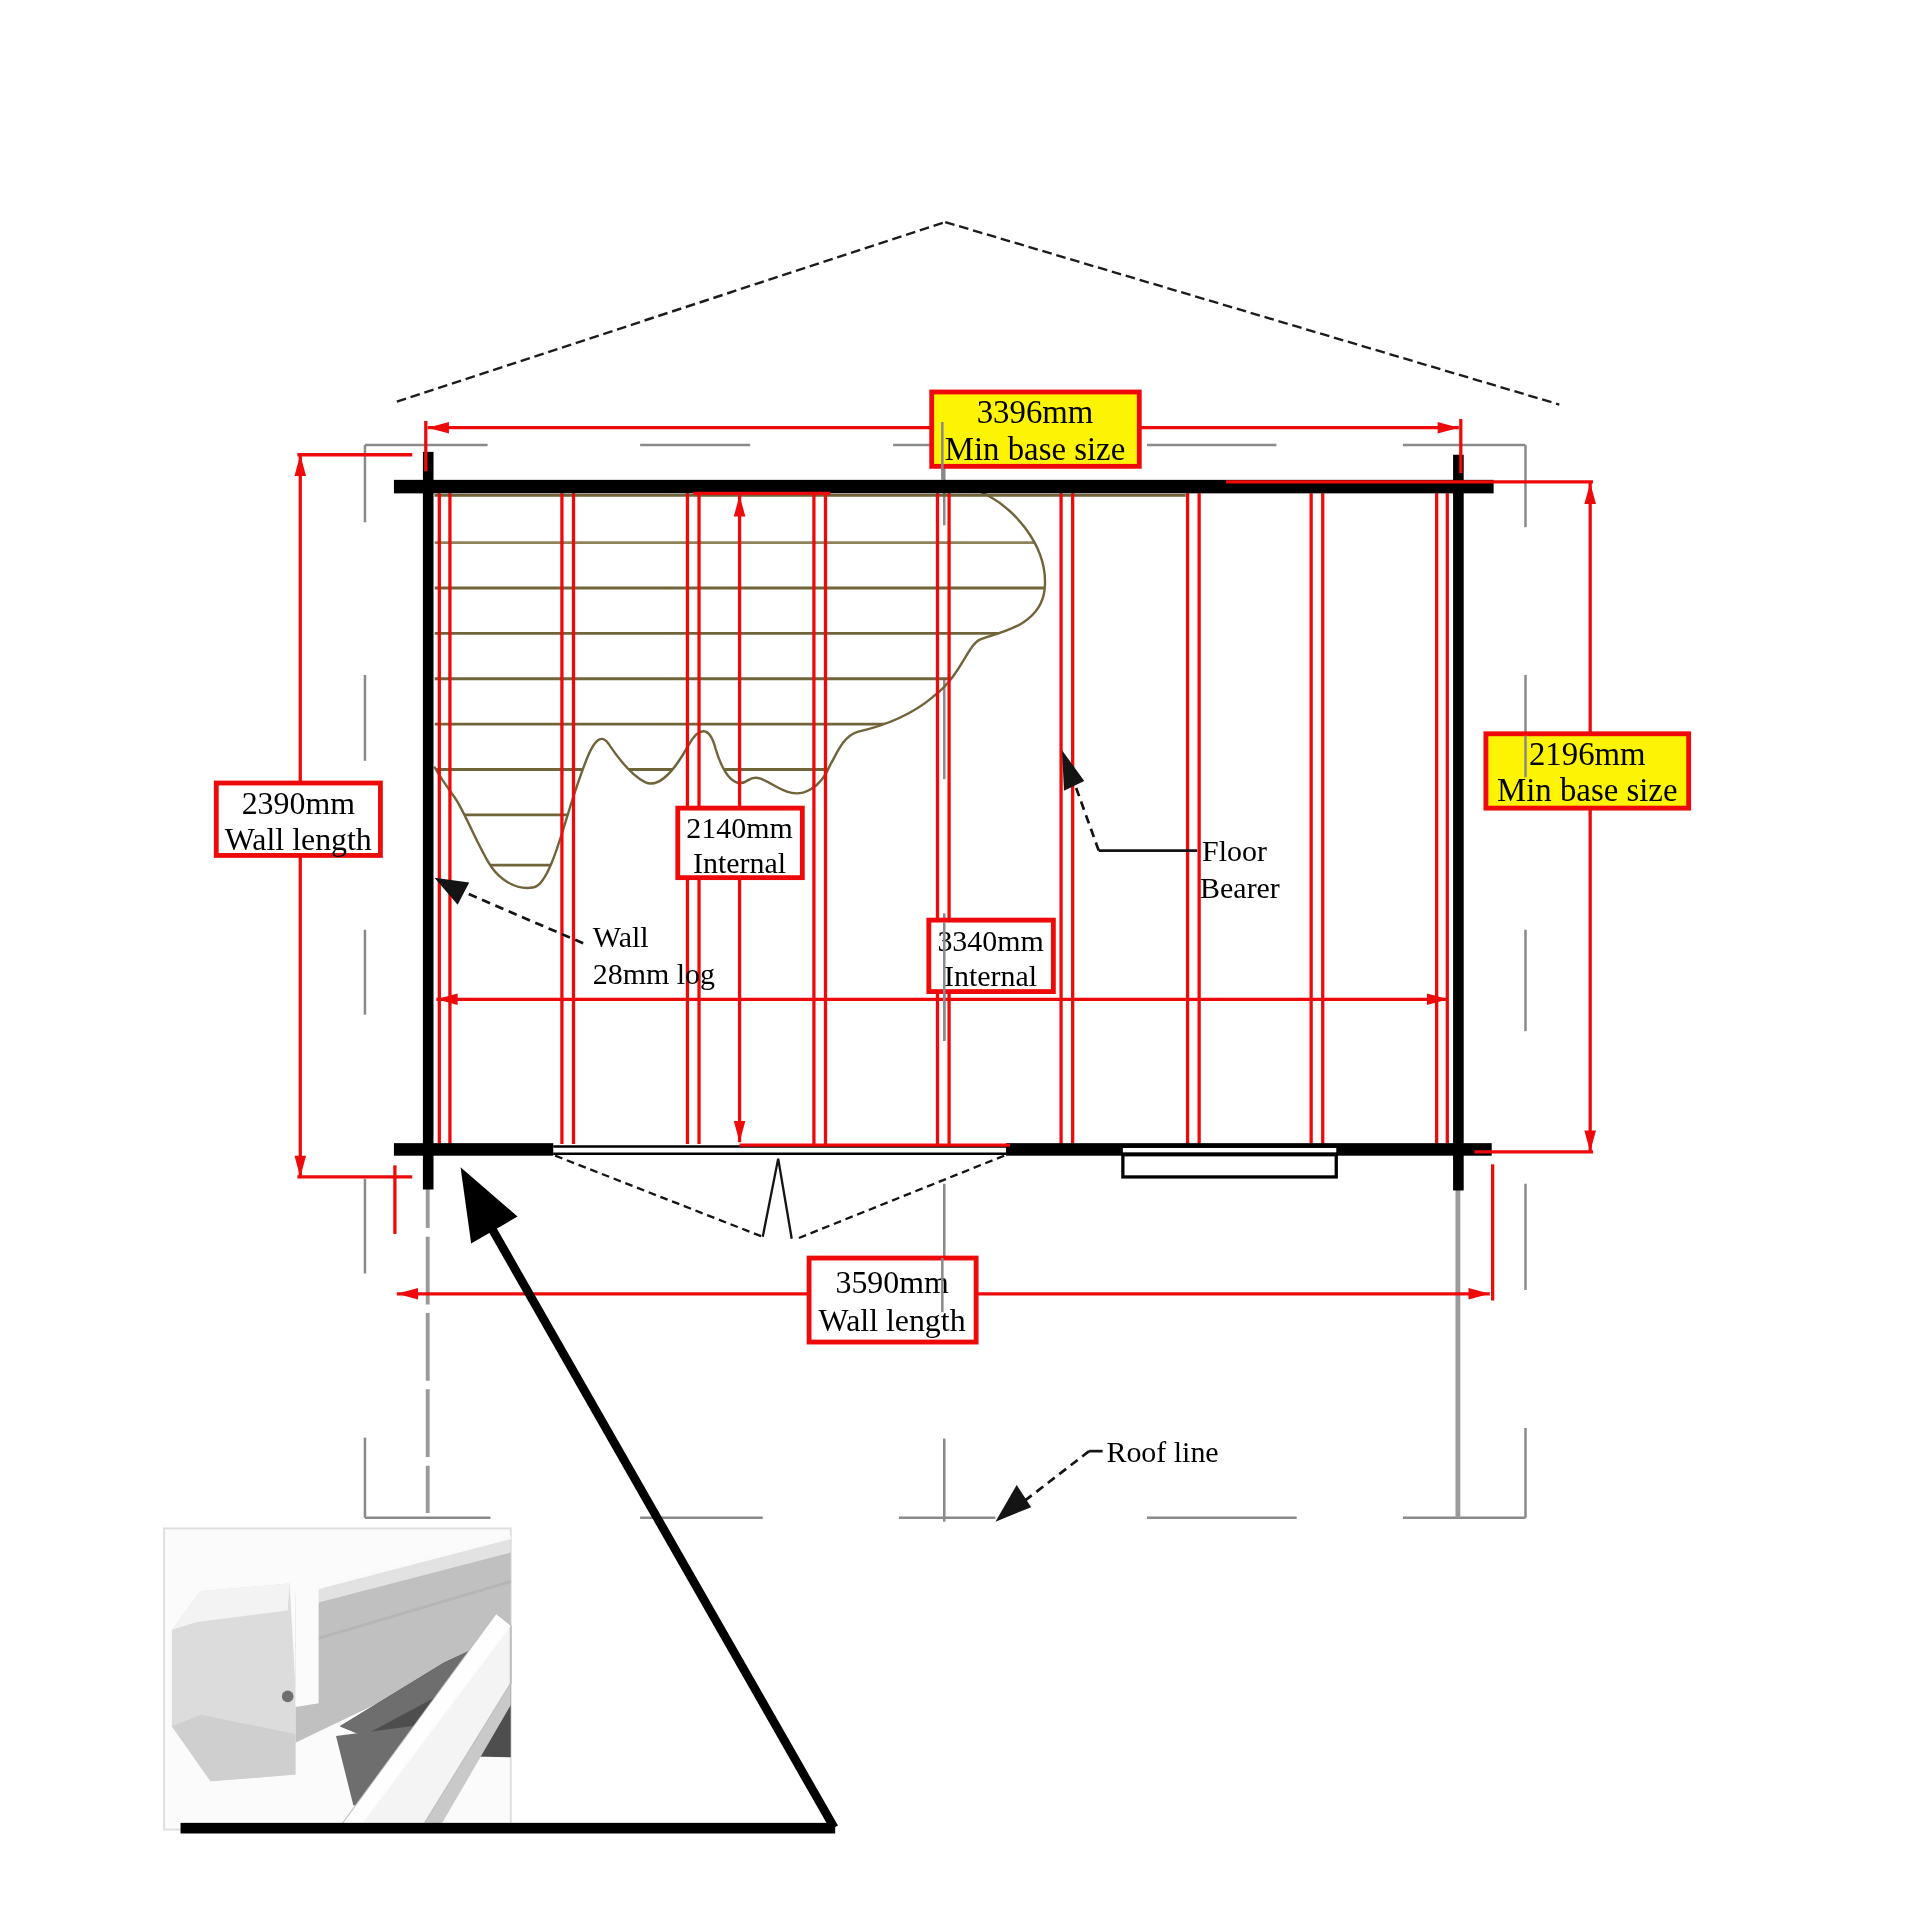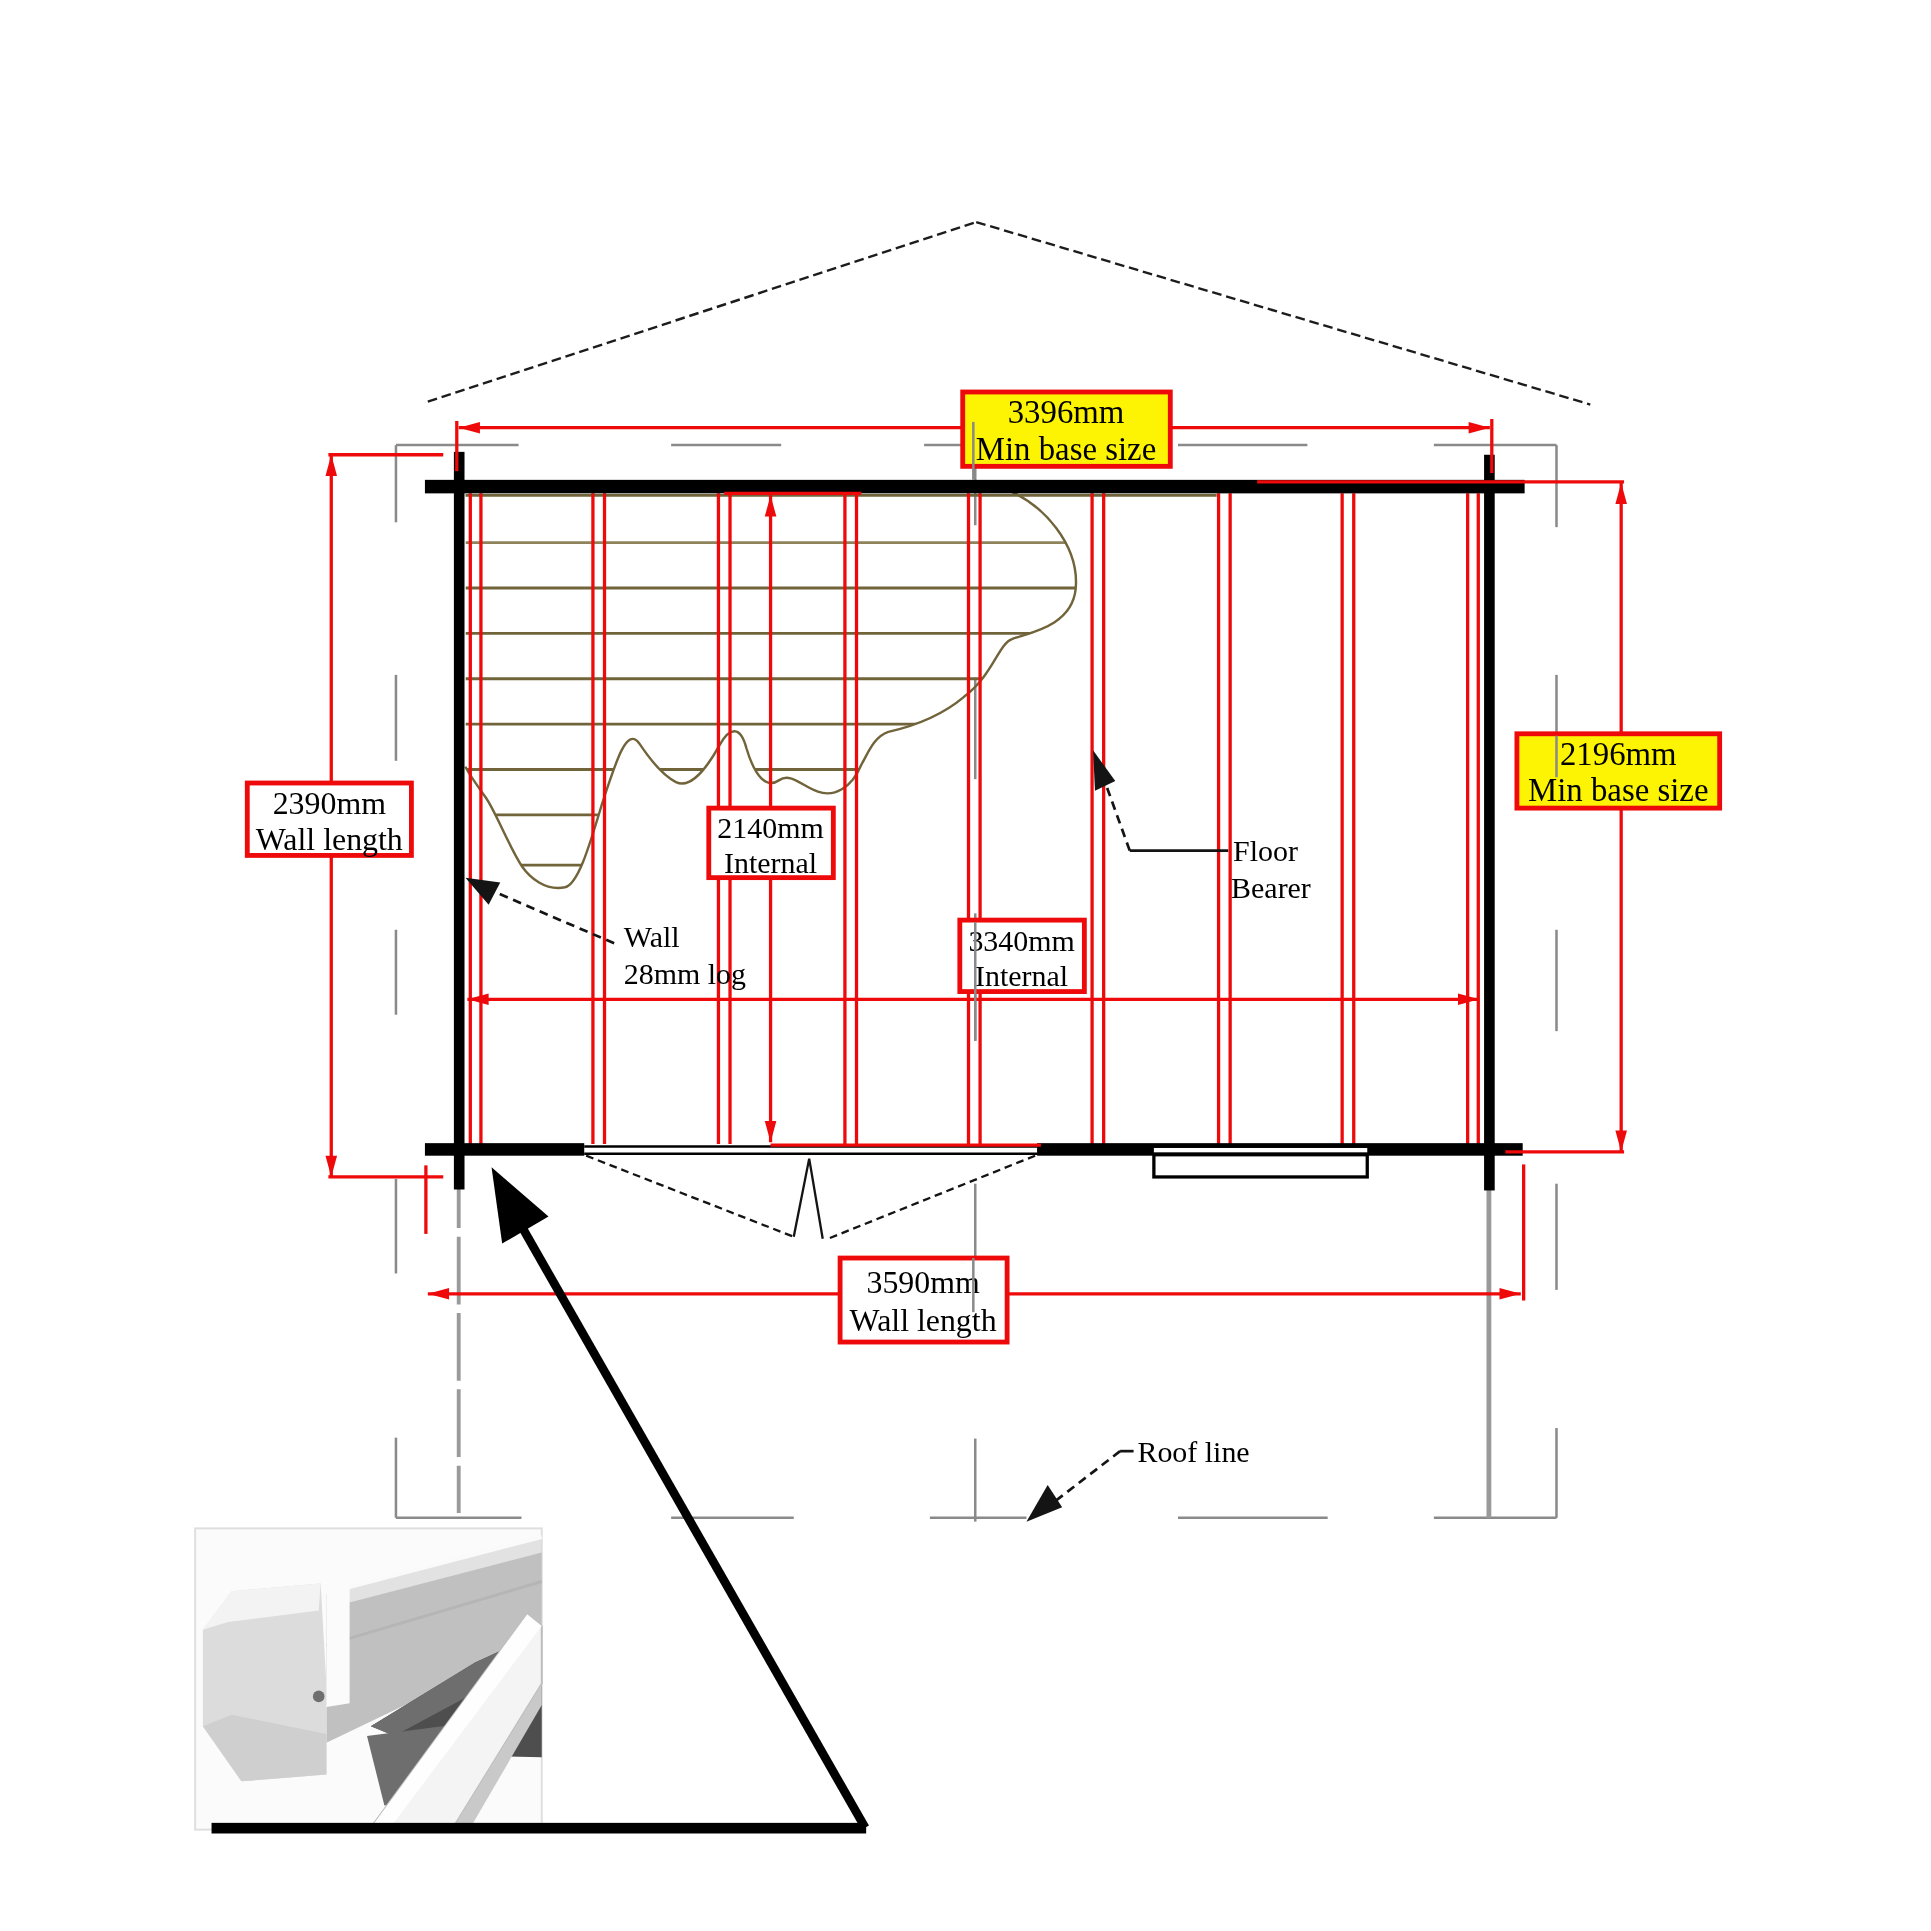--- a/index.html
+++ b/index.html
@@ -1,16 +1,16 @@
 <!DOCTYPE html>
 <html><head>
 <meta charset="utf-8">
 <style>
 html,body{margin:0;padding:0;background:#fff;}
-.page{position:relative;width:1698px;height:1931px;background:#a3a3a3;overflow:hidden;margin-left:31px;}
+.page{position:relative;width:1698px;height:1931px;background:#a3a3a3;overflow:hidden;}
 text{font-family:"Liberation Serif",serif;fill:#000;}
 </style>
 </head>
 <body>
 <div class="page">
 <svg width="1931" height="1931" viewBox="0 0 2000 2000">
 <defs></defs>
 
 <rect x="0" y="0" width="2000" height="2000" fill="#ffffff"></rect>
 

